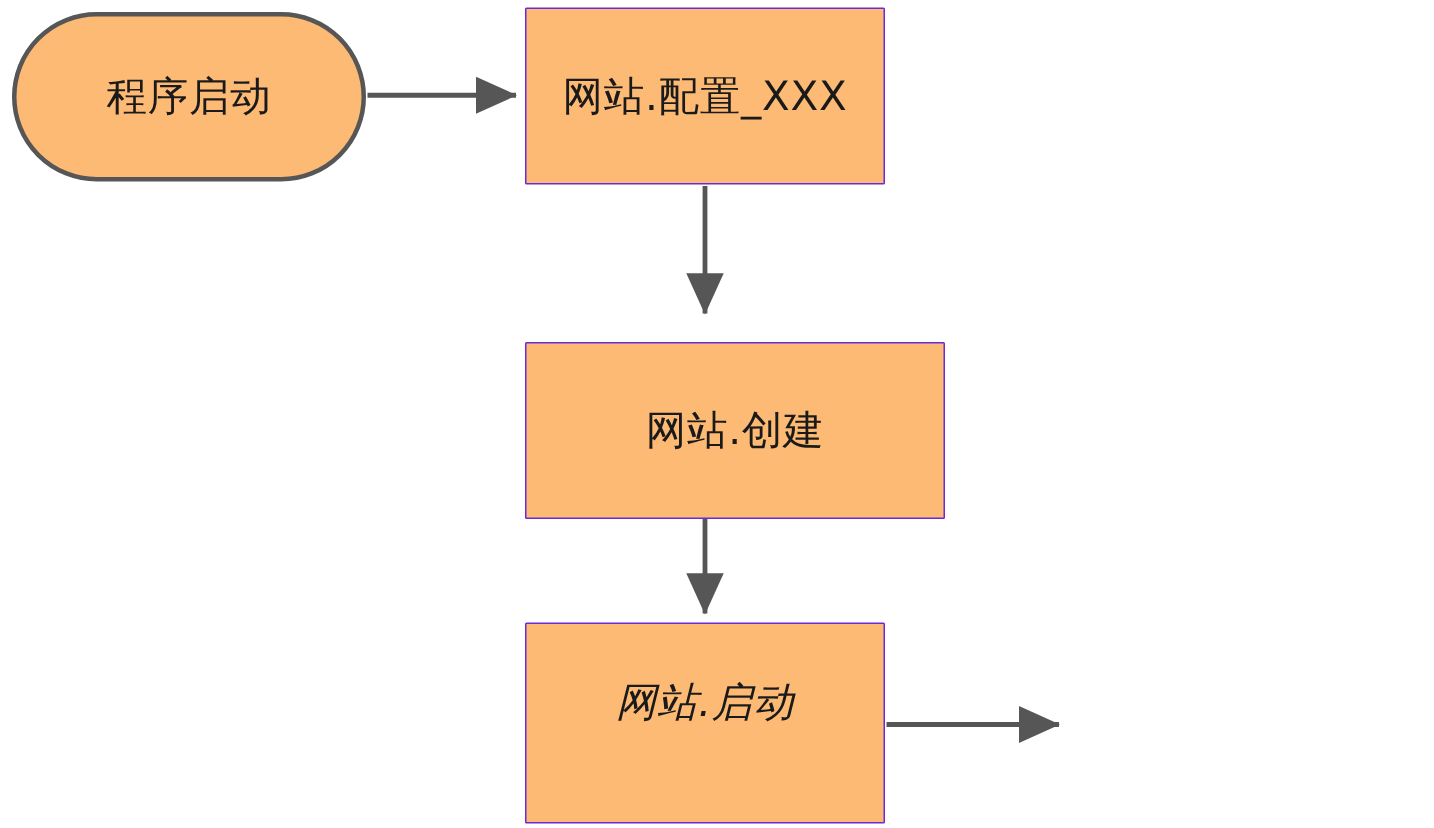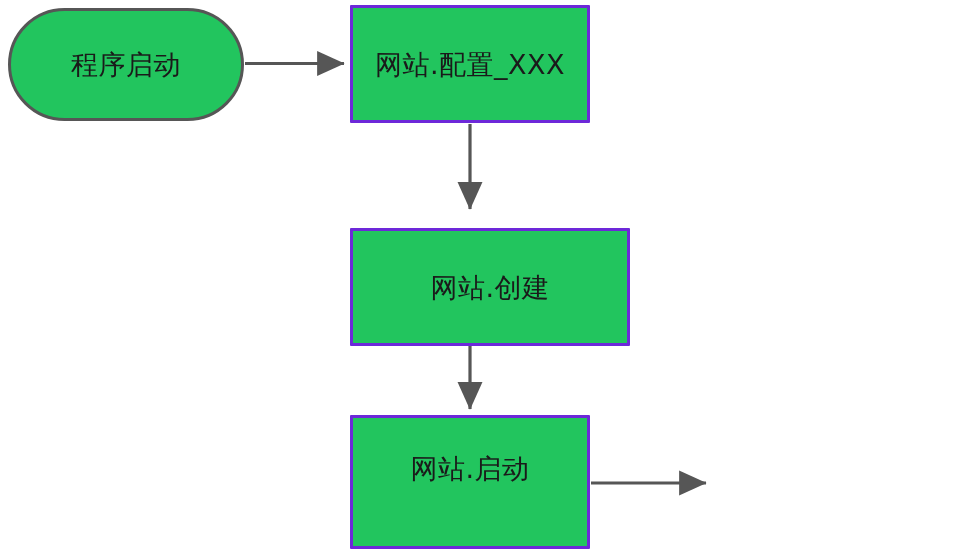--- a/index.html
+++ b/index.html
@@ -18,32 +18,32 @@
   #diagram-canvas {
     position: absolute;
     left: 0;
     top: 0;
     width: 956px;
     height: 552px;
   }
   .node {
     position: absolute;
     box-sizing: border-box;
-    background: #22c55e;
+    background: #fdba74;
     display: flex;
     align-items: center;
     justify-content: center;
     color: #1a1a1a;
     font-size: 27px;
     line-height: 1;
     letter-spacing: 0.5px;
     white-space: nowrap;
   }
   .node-process {
-    border: 3px solid #6d28d9;
+    border: 1px solid #6d28d9;
     border-radius: 1px;
     align-items: center;
   }
   .node-terminator {
     border: 3px solid #565656;
   }
   .node-label {
     pointer-events: none;
   }
   svg.edge-layer {
@@ -81,18 +81,18 @@
   </div>
 
   <div class="node node-process" style="left:350px; top:5px; width:240px; height:118px;">
     <span class="node-label">网站.配置_XXX</span>
   </div>
 
   <div class="node node-process" style="left:350px; top:215px; width:280px; height:118px;margin-top:13px;">
     <span class="node-label">网站.创建</span>
   </div>
 
-  <div class="node node-process" style="left:350px; top:415px; width:240px; height:134px;">
+  <div class="node node-process" style="left:350px; top:415px; width:240px; height:134px;font-style:italic;">
     <span class="node-label" style="position:relative; top:-14px;">网站.启动</span>
   </div>
 
 
 </div>
 
 </body></html>

